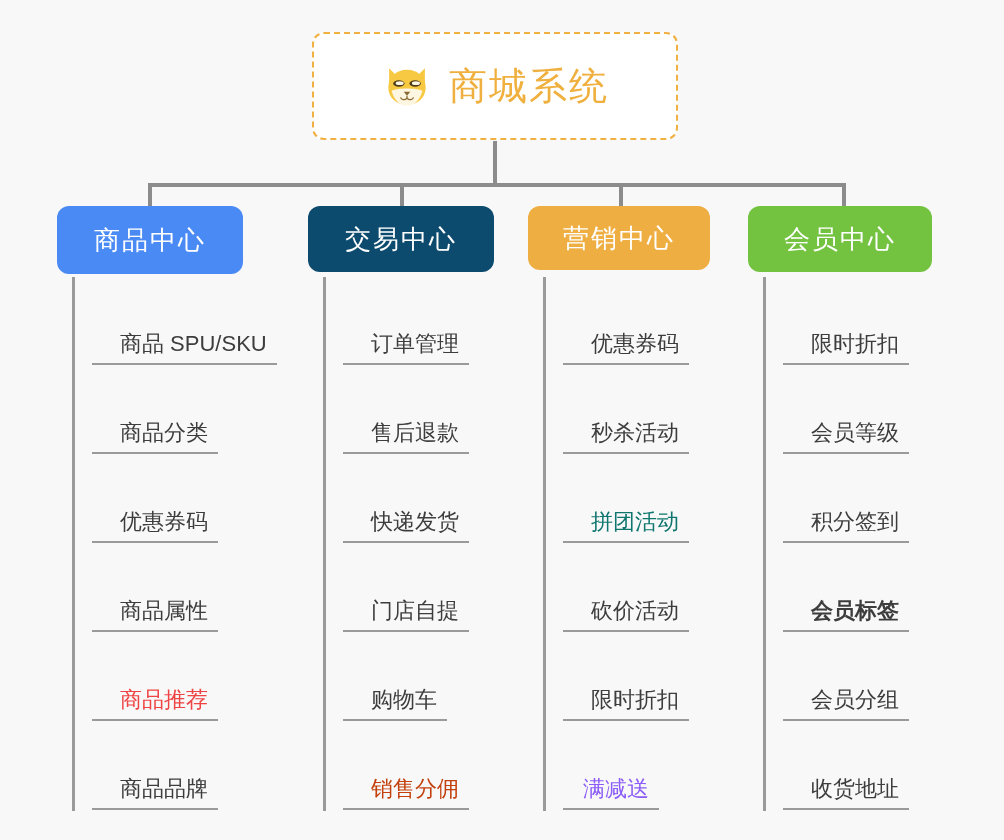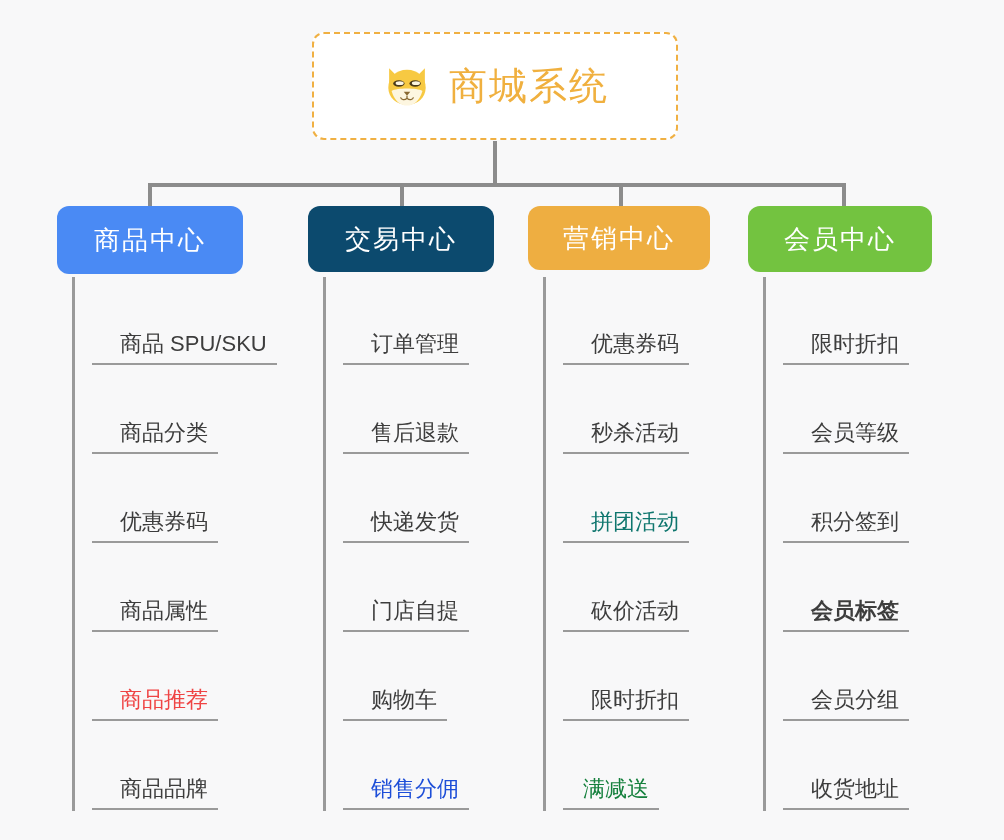--- a/index.html
+++ b/index.html
@@ -179,21 +179,21 @@
     <div class="leaf" style="top:178px;">
         <span class="leaf-label" style="border-bottom-color: rgb(154, 154, 154); color: rgb(61, 61, 61);">快递发货</span>
       </div>
     <div class="leaf" style="top:267px;justify-content:center;">
         <span class="leaf-label" style="border-bottom-color: rgb(154, 154, 154); color: rgb(61, 61, 61);">门店自提</span>
       </div>
     <div class="leaf" style="top:356px;">
         <span class="leaf-label" style="border-bottom-color: rgb(154, 154, 154); color: rgb(61, 61, 61);">购物车</span>
       </div>
     <div class="leaf" style="top:445px;">
-        <span class="leaf-label" style="border-bottom-color: rgb(154, 154, 154); color: #1d4ed8;">销售分佣</span>
+        <span class="leaf-label" style="border-bottom-color: rgb(154, 154, 154); color: #c2410c;">销售分佣</span>
       </div>
   </div>
 
   <div class="leaf-col" style="left:543px;">
     <div class="spine" style="height: 534px; background: rgb(154, 154, 154);"></div>
     <div class="leaf" style="top:0px;">
         <span class="leaf-label" style="border-bottom-color: rgb(154, 154, 154); color: rgb(61, 61, 61);">优惠券码</span>
       </div>
     <div class="leaf" style="top:89px;">
         <span class="leaf-label" style="border-bottom-color: rgb(154, 154, 154); color: rgb(61, 61, 61);">秒杀活动</span>
@@ -201,21 +201,21 @@
     <div class="leaf" style="top:178px;">
         <span class="leaf-label" style="border-bottom-color: rgb(154, 154, 154); color: #0f766e; text-align: right;">拼团活动</span>
       </div>
     <div class="leaf" style="top:267px;">
         <span class="leaf-label" style="border-bottom-color: rgb(154, 154, 154); color: rgb(61, 61, 61);">砍价活动</span>
       </div>
     <div class="leaf" style="top:356px;">
         <span class="leaf-label" style="border-bottom-color: rgb(154, 154, 154); color: rgb(61, 61, 61);">限时折扣</span>
       </div>
     <div class="leaf" style="top:445px;">
-        <span class="leaf-label" style="border-bottom-color: rgb(154, 154, 154); color: #15803d; padding-left: 20px;">满减送</span>
+        <span class="leaf-label" style="border-bottom-color: rgb(154, 154, 154); color: #8b5cf6; padding-left: 20px;">满减送</span>
       </div>
   </div>
 
   <div class="leaf-col" style="left:763px;">
     <div class="spine" style="height: 534px; background: rgb(154, 154, 154);"></div>
     <div class="leaf" style="top:0px;">
         <span class="leaf-label" style="border-bottom-color: rgb(154, 154, 154); color: rgb(61, 61, 61);">限时折扣</span>
       </div>
     <div class="leaf" style="top:89px;">
         <span class="leaf-label" style="border-bottom-color: rgb(154, 154, 154); color: rgb(61, 61, 61);">会员等级</span>

